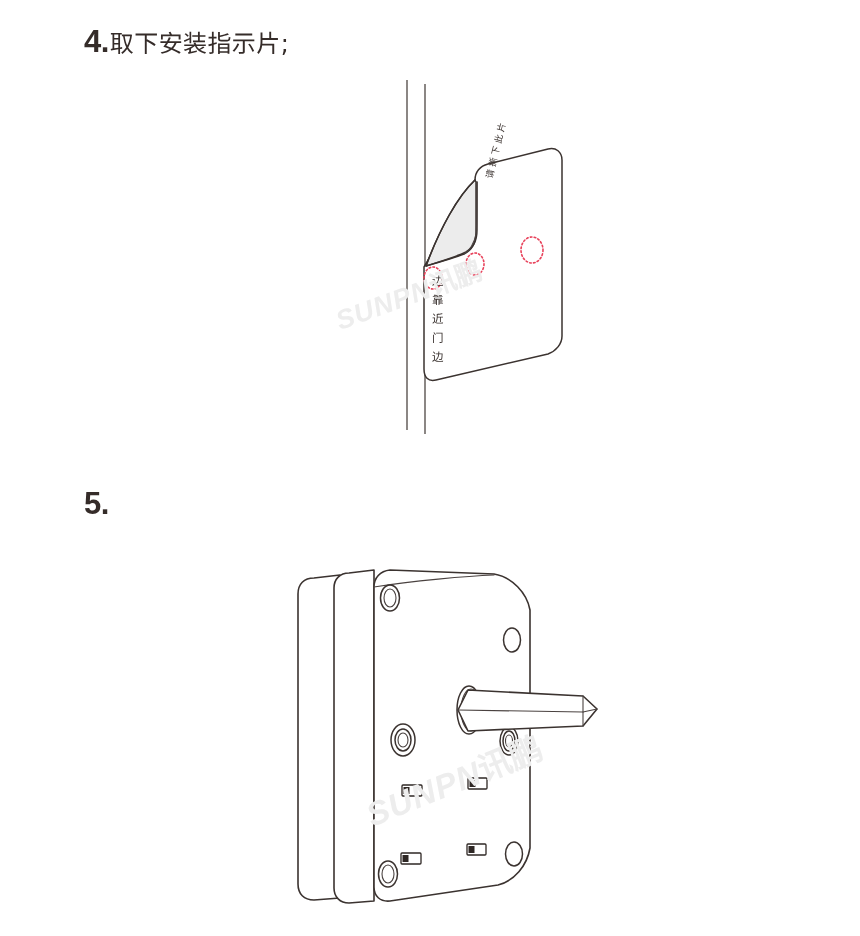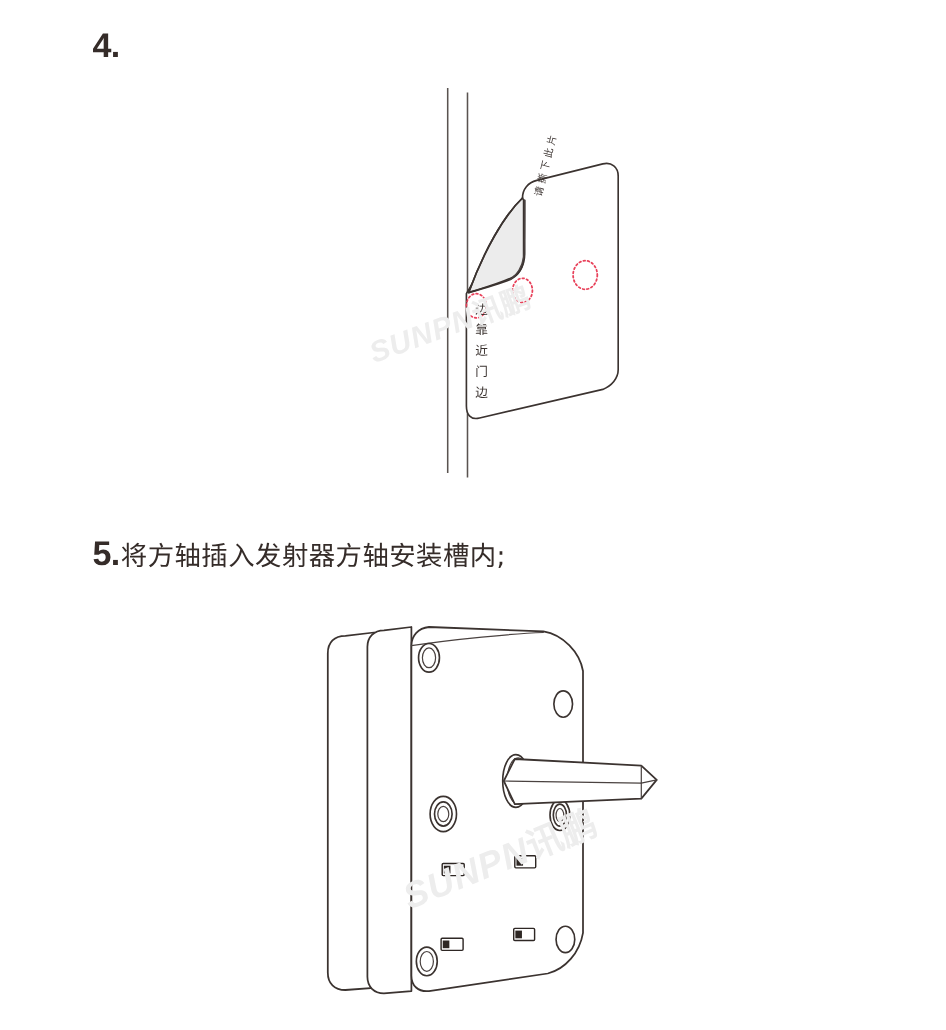--- a/index.html
+++ b/index.html
@@ -121,20 +121,21 @@
     letter-spacing: 0;
   }
 </style>
 </head>
 <body>
 
 <div class="page">
 
   <div class="step-heading" id="heading-step4">
     <span class="step-num">4.</span>
+    <span class="step-text">取下安装指示片;</span>
   </div>
 
   <div class="figure" id="figure-sticker">
     <svg viewBox="0 0 230 360" xmlns="http://www.w3.org/2000/svg">
 
       <g>
         <line class="ln-door" x1="27" y1="2" x2="27" y2="352"></line>
         <line class="ln-door" x1="45" y1="6" x2="45" y2="356"></line>
       </g>
 
@@ -179,21 +180,20 @@
       </g>
     </svg>
   </div>
 
   <div class="watermark" id="watermark-sticker">
     <span>SUNPN</span><span class="wm-cn">讯鹏</span>
   </div>
 
   <div class="step-heading" id="heading-step5">
     <span class="step-num">5.</span>
-    <span class="step-text">将方轴插入发射器方轴安装槽内;</span>
   </div>
 
   <div class="figure" id="figure-transmitter">
     <svg viewBox="0 0 370 370" xmlns="http://www.w3.org/2000/svg">
 
       <path class="body-face" d="M 36,46
                C 36,36 42,30 52,30
                L 78,27
                L 78,350
                L 52,352

